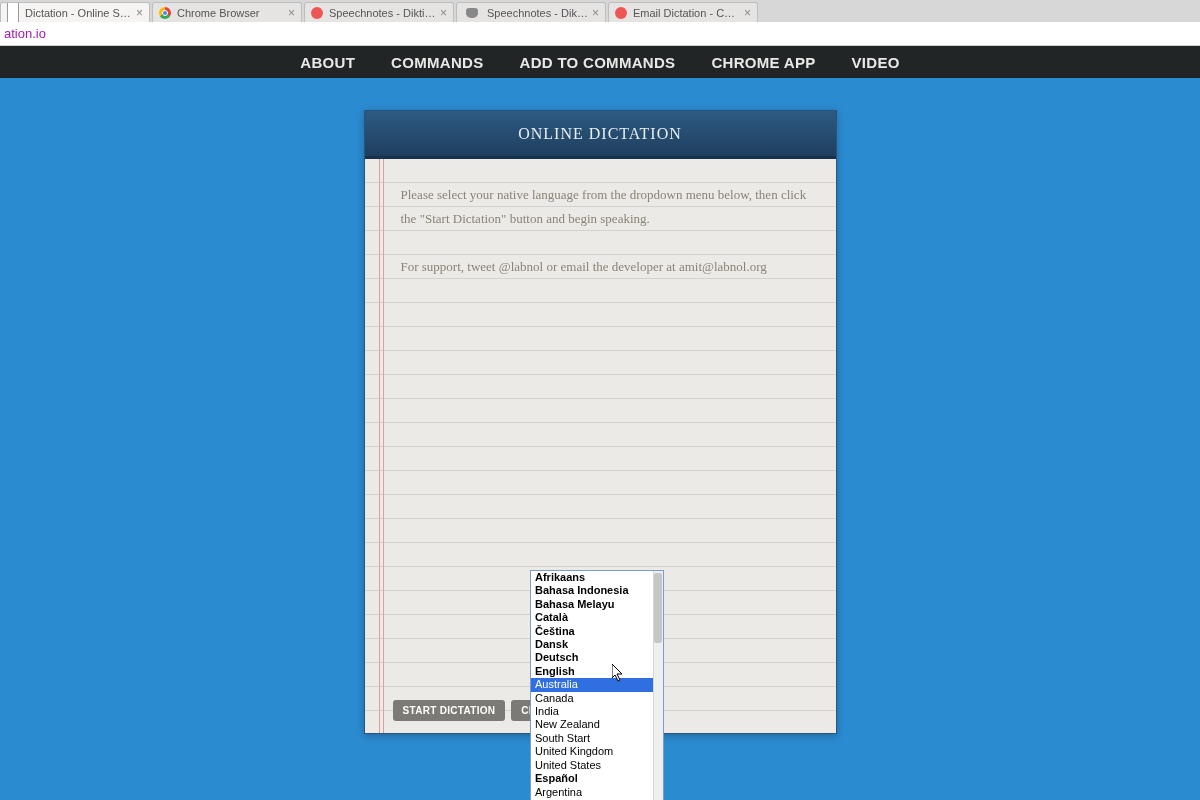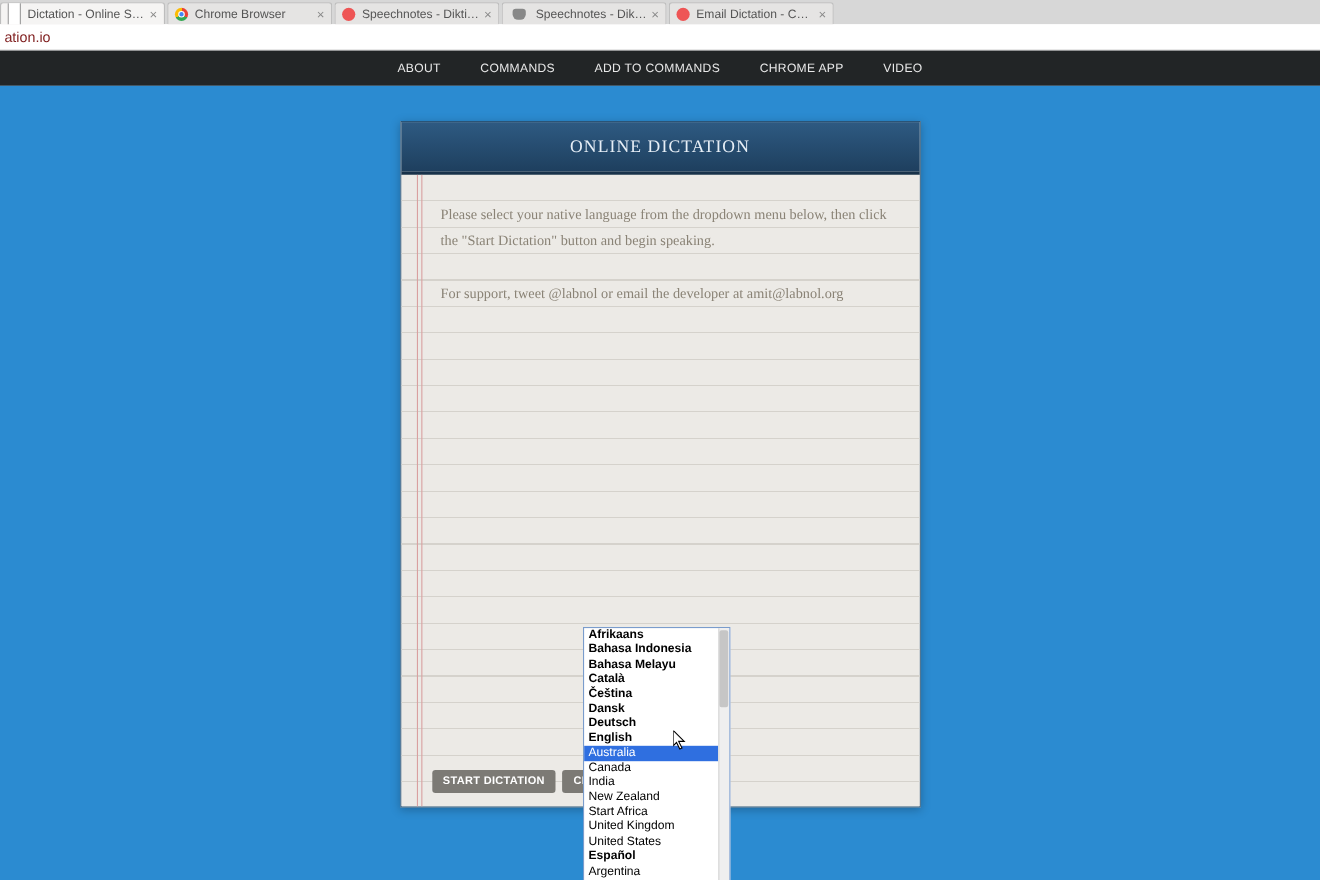--- a/index.html
+++ b/index.html
@@ -52,37 +52,37 @@
 
   
   .addrbar {
     height: 24px;
     background: #fff;
     border-bottom: 1px solid #d0d0d0;
     display:flex;
     align-items:center;
     padding:0 4px;
     font-size:13px;
-    color:#7f1d1d;
+    color:#a21caf;
   }
 
   
   .topnav {
     height: 32px;
     background: #222526;
     display:flex;
     justify-content:center;
     align-items:center;
     gap:36px;
     width:100%;
   }
   .topnav a {
     color:#e8e8e8;
-    font-size:11px;
-    font-weight:normal;
+    font-size:15px;
+    font-weight:bold;
     letter-spacing:0.3px;
     text-decoration:none;
   }
 
   
   .page {
     background:#2b8bd1;
     width:100%;
     height: calc(800px - 22px - 24px - 32px);
     position:relative;
@@ -275,21 +275,21 @@
             <li class="group">Bahasa Melayu</li>
             <li class="group">Català</li>
             <li class="group">Čeština</li>
             <li class="group">Dansk</li>
             <li class="group">Deutsch</li>
             <li class="group">English</li>
             <li class="child highlight">Australia</li>
             <li class="child">Canada</li>
             <li class="child">India</li>
             <li class="child">New Zealand</li>
-            <li class="child">Start Africa</li>
+            <li class="child">South Start</li>
             <li class="child">United Kingdom</li>
             <li class="child">United States</li>
             <li class="group">Español</li>
             <li class="child">Argentina</li>
             <li class="child">Bolivia</li>
           </ul>
       </div>
       <div class="scrollbar">
         <div class="thumb"></div>
       </div>

